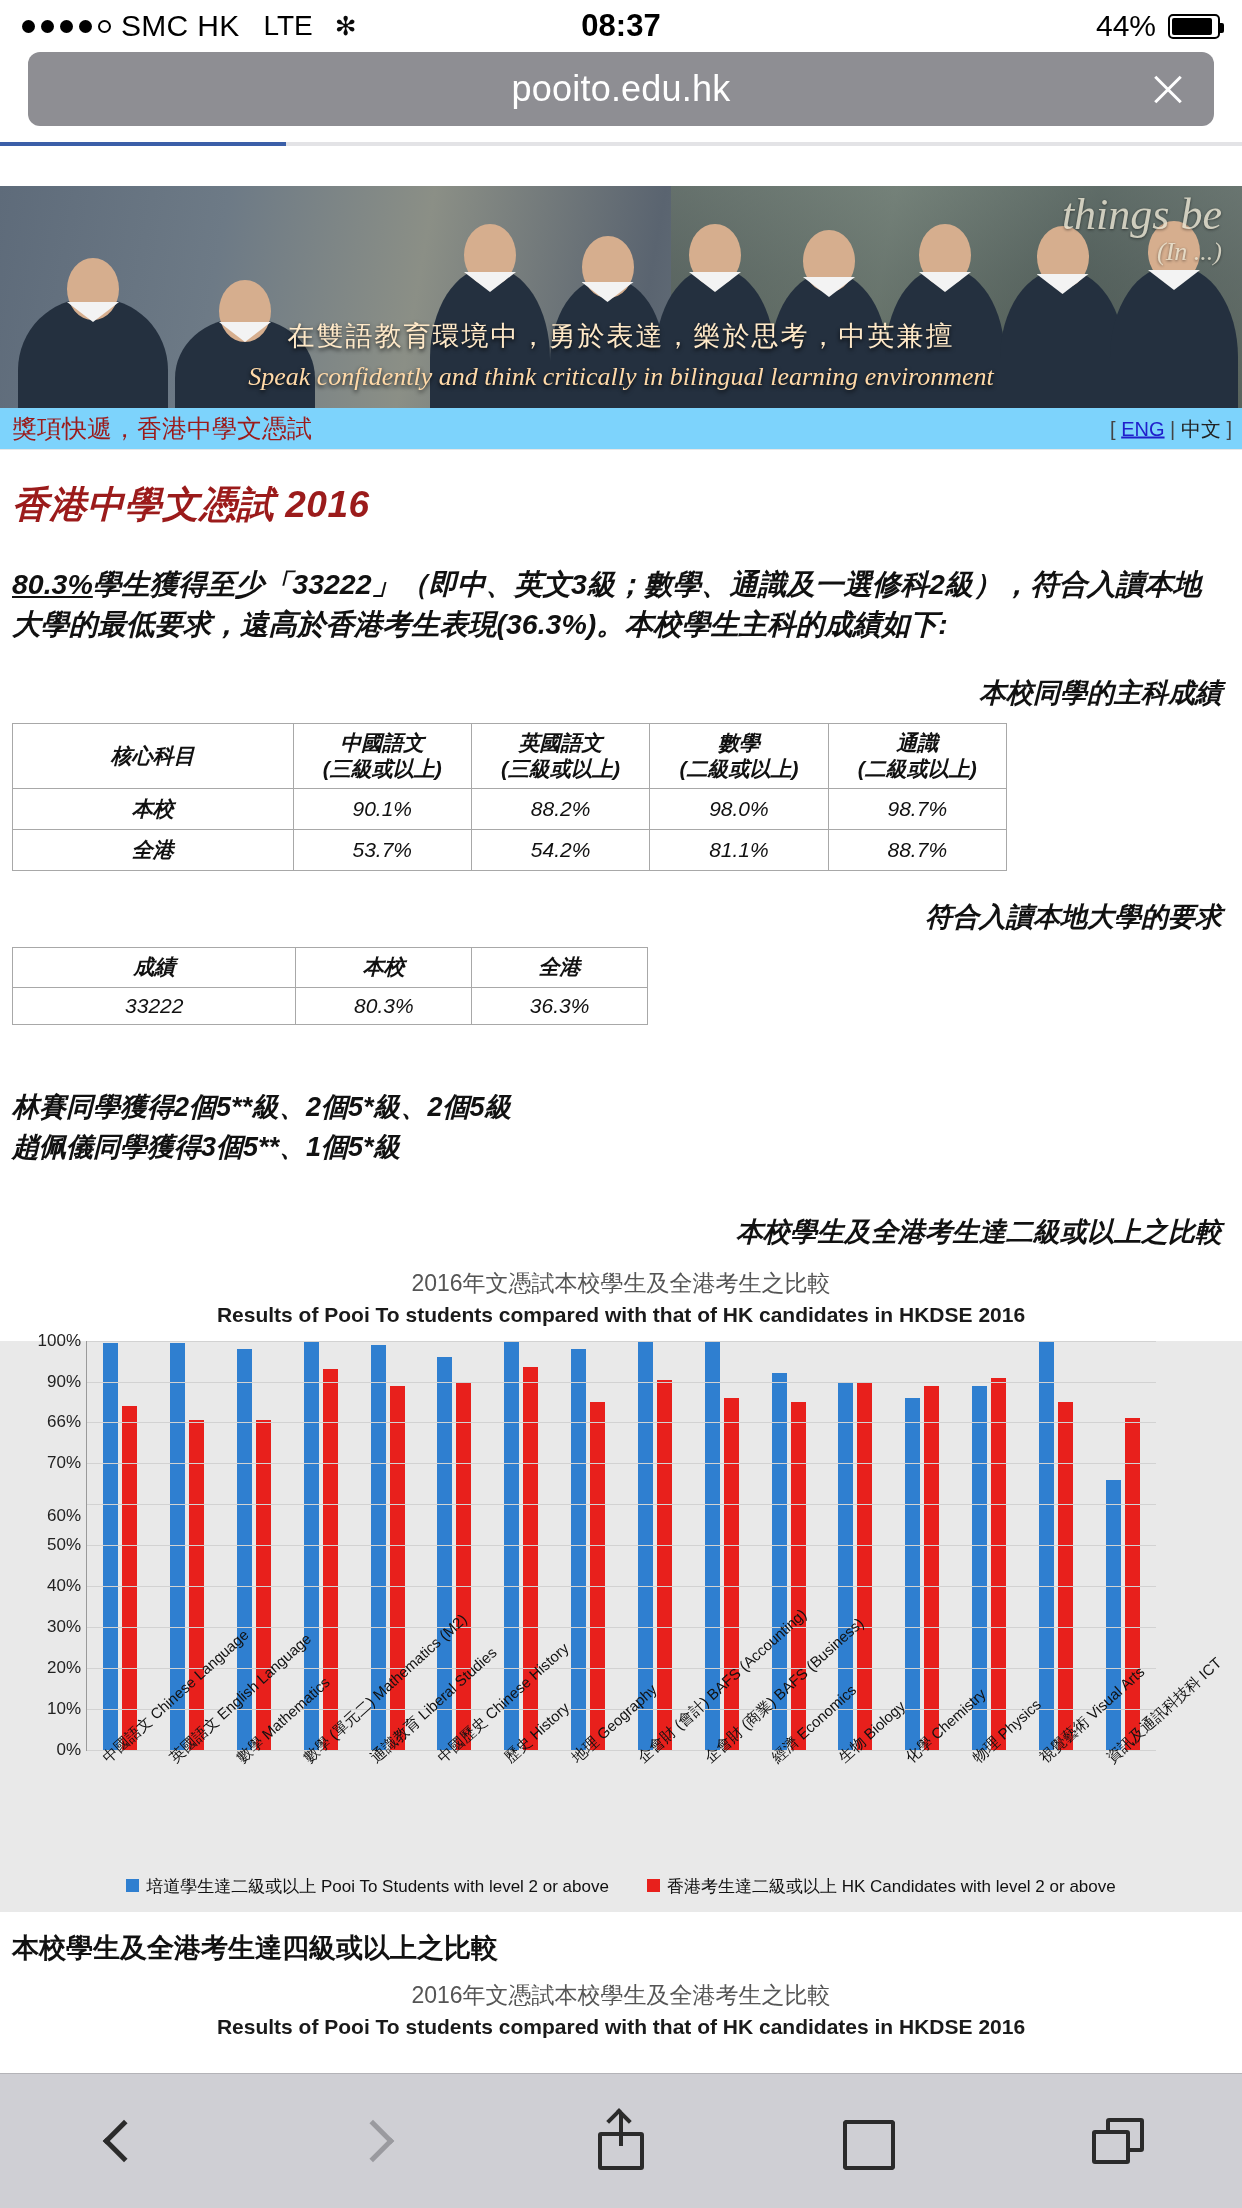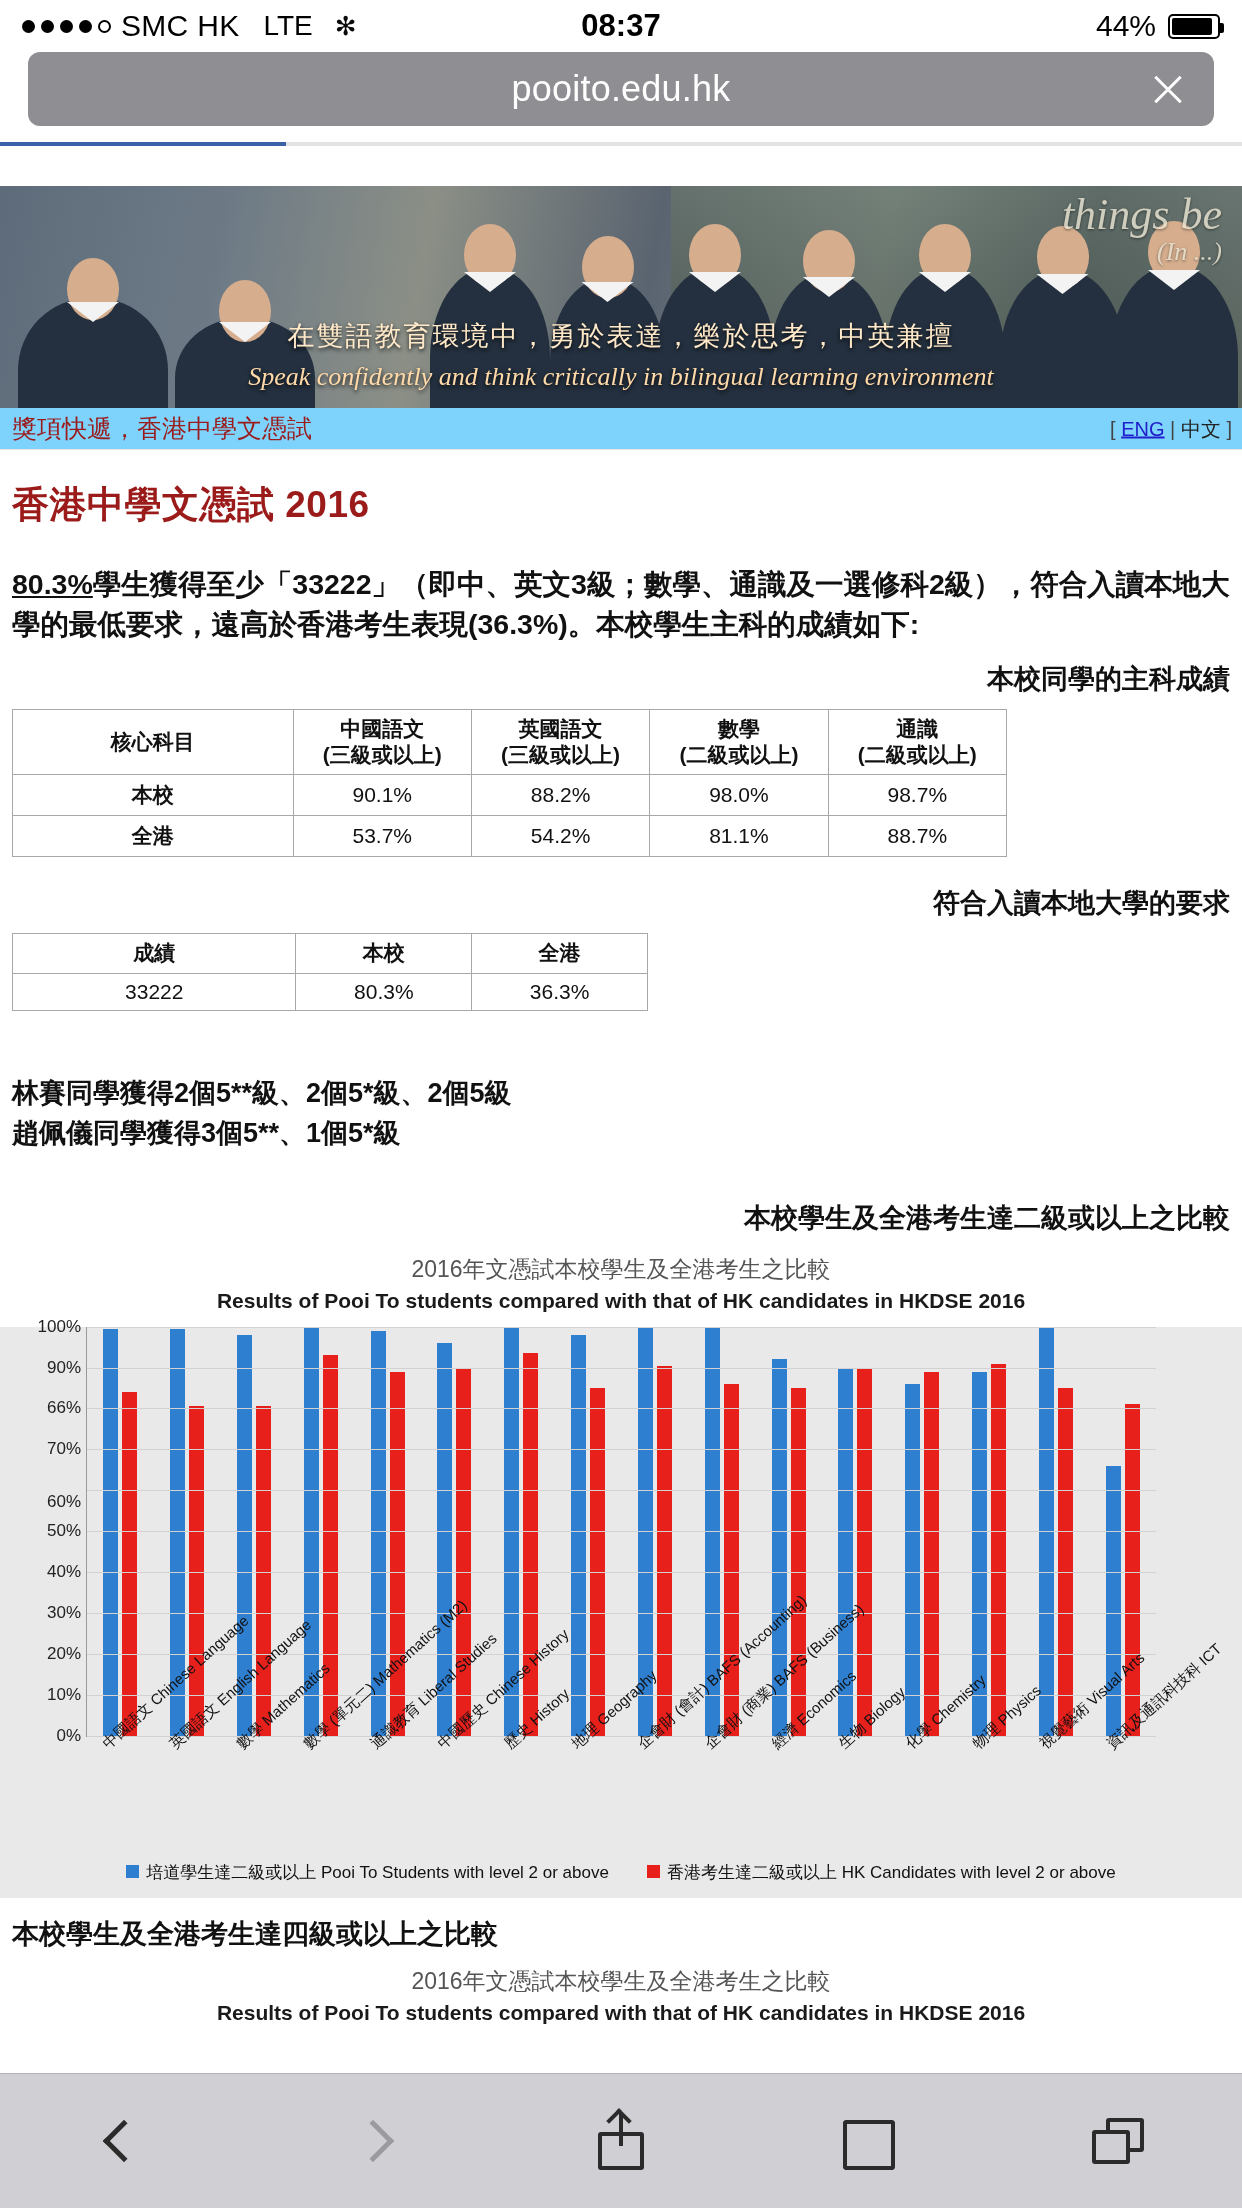--- a/index.html
+++ b/index.html
@@ -130,29 +130,29 @@
     border-bottom: 1px solid #e7e7e7;
   }
   .news-text { color: #9b1b1b; font-size: 25px; }
   .lang-links {
     position: absolute; right: 10px; top: 50%; transform: translateY(-50%);
     font-size: 20px; color: #222;
   }
   .lang-links a { color: #2020cc; text-decoration: underline; }
   .lang-links .sep { color: #444; }
 
-  .content { padding: 18px 12px 0 12px; position: relative; }
+  .content { padding: 18px 20px 0 12px; position: relative; font-style: italic; }
 
   .title-main {
     color: #9b1b1b; font-size: 37px; font-weight: bold;
     margin: 12px 0 34px 0; letter-spacing: .5px;
   }
   .para {
     font-size: 28.5px; line-height: 1.42; color: #111;
-    font-weight: bold; margin-bottom: 16px;
+    font-weight: bold; margin-bottom: 30px;
   }
   .para .ul { text-decoration: underline; }
 
   .sub-head {
     font-size: 27px; font-weight: bold; color: #111; margin: 0 0 12px 0; text-align: right;
   }
 
   table.dse {
     border-collapse: collapse; margin-bottom: 28px;
     font-size: 21px; color: #111; background: #fff;

